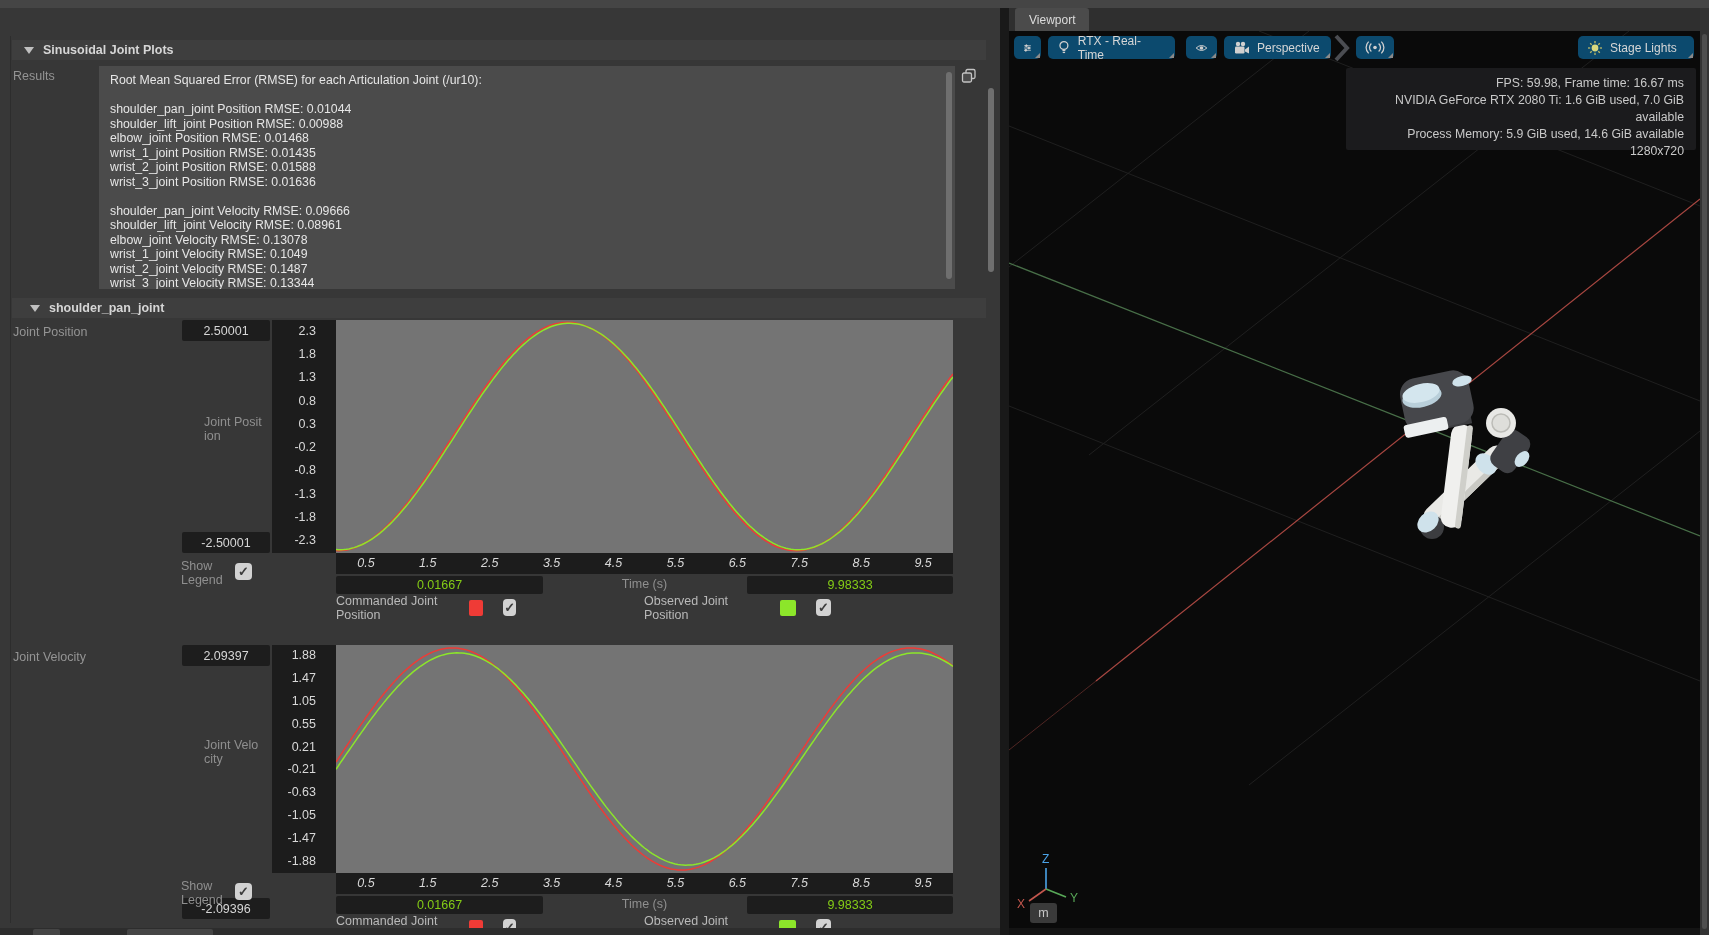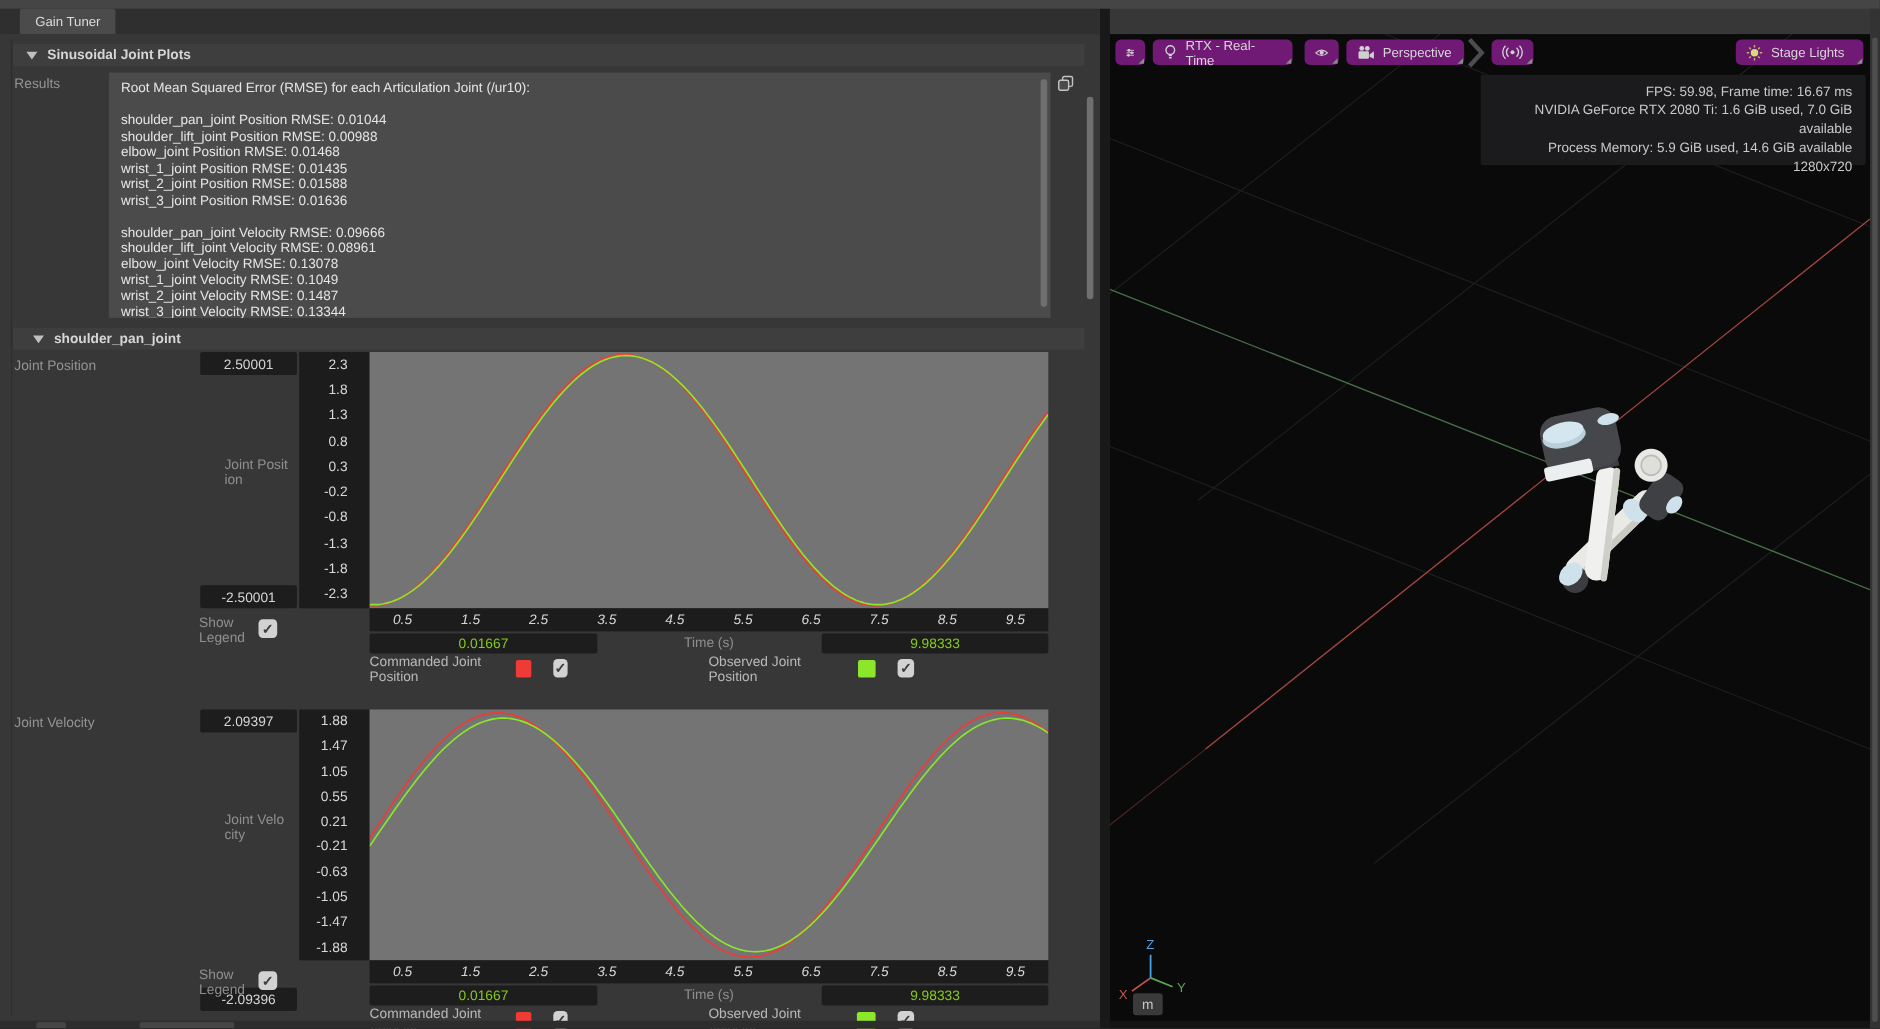--- a/index.html
+++ b/index.html
@@ -63,44 +63,44 @@
   .time-row { position:absolute; left:336px; width:617px; height:18px; }
   .time-field { position:absolute; top:0; height:18px; background:#1d1d1d; color:#84cc16; display:flex; align-items:center; justify-content:center; border-radius:2px; }
   .time-label { position:absolute; left:207px; width:203px; text-align:center; top:1px; color:#8f8f8f; }
   .legend-half { position:absolute; height:19px; display:flex; align-items:center; justify-content:flex-end; gap:20px; color:#b9b9b9; }
   .swatch { width:19px; height:16px; border-radius:2px; cursor:pointer; }
 
   
   .viewport { left:1009px; top:31px; width:691px; height:904px; background:#0a0a0a; overflow:hidden; }
   .vp-scene { position:absolute; left:0; top:0; }
   .vp-btn {
-    position:absolute; top:5px; height:23px; background:#701a75; border-radius:5px;
+    position:absolute; top:5px; height:23px; background:#0c4a6e; border-radius:5px;
     display:flex; align-items:center; gap:7px; padding:0 9px; color:#d6d6d6; font-size:12px; cursor:pointer;
   }
   .vp-btn::after { content:""; position:absolute; right:1px; bottom:1px;
     border-left:5px solid transparent; border-bottom:5px solid #8a8a8a; }
   .stats {
     position:absolute; left:337px; top:37px; width:350px; height:82px; background:#1b1b1d;
     border-radius:2px; color:#c9c9c9; text-align:right; padding:7px 12px 0 0; line-height:17px; font-size:12.3px;
   }
   .m-btn { position:absolute; left:21px; top:872px; width:27px; height:20px; background:#3a3a3a; border-radius:3px;
     color:#c8c8c8; display:flex; align-items:center; justify-content:center; cursor:pointer; }
   .bottom-strip-right { position:absolute; left:0; top:897px; width:691px; height:7px; background:#141414; }
   svg text { font-family:"Liberation Sans", sans-serif; }
 </style>
 </head>
 <body>
 
 <div id="app">
 
   <div class="abs top-strip"></div>
 
-  <div class="abs tabbar left">
-    <div class="tab" style="left:18px;">
-      <span>Gain Tuner</span>
+  <div class="abs tabbar right">
+    <div class="tab" style="left:6px;">
+      <span>Viewport</span>
     </div>
   </div>
 
   <div class="abs divider"></div>
 
   <div class="abs left-panel">
     <div class="frame-line"></div>
 
     <div class="section-header" style="top:9px;">
       <span class="tri" style="margin-left:12px;"></span>

